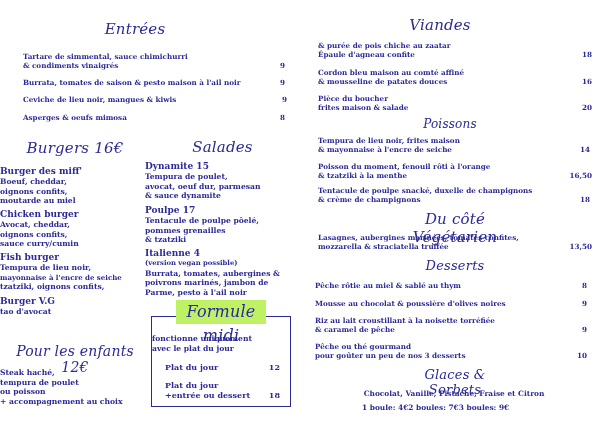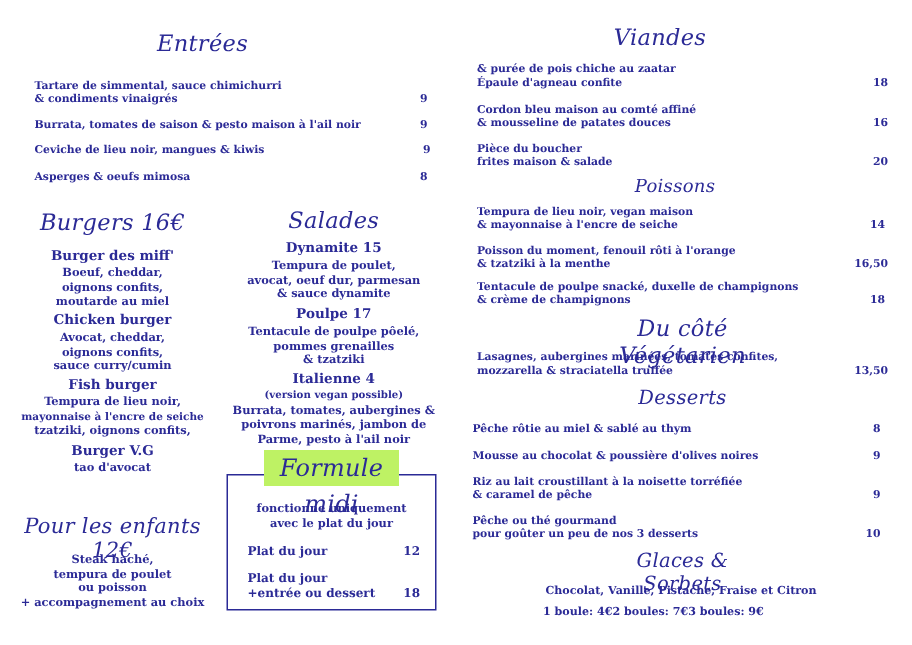--- a/index.html
+++ b/index.html
@@ -3,21 +3,21 @@
 <meta charset="utf-8">
 <style>
   * { box-sizing: border-box; margin: 0; padding: 0; }
   html, body { width: 608px; height: 430px; background: #ffffff; overflow: hidden; }
   body { position: relative; color: #2b2a96; font-family: "DejaVu Serif", serif; font-weight: bold; }
   .script { font-family: "DejaVu Serif", serif; font-style: italic; font-weight: normal; color: #2b2a96; letter-spacing: 0.2px; }
   .abs { position: absolute; }
   .title { text-align: center; font-size: 15px; }
   .row { position: absolute; font-size: 7.2px; line-height: 9px; }
   .row .price { position: absolute; top: 0; text-align: right; }
-  .center-block { position: absolute; text-align: center; font-size: 7.6px; line-height: 9.6px; }
+  .center-block { position: absolute; font-size: 7.6px; line-height: 9.6px; }
   .center-block .name { font-size: 9px; line-height: 11px; }
   .formule-box { position: absolute; left: 151px; top: 316px; width: 140px; height: 91px; border: 1.5px solid #2b2a96; }
   .formule-title { position: absolute; left: 176px; top: 300px; width: 90px; height: 24px; background: #bef264; text-align: center; font-size: 16px; line-height: 24px; }
 </style>
 </head>
 <body>
 
 <div class="abs title script" style="left:100px;top:20px;width:70px;">Entrées</div>
 
 <div class="row" style="left:23px;top:52px;width:262px;">
@@ -123,21 +123,21 @@
 </div>
 <div class="row" style="left:318px;top:94px;width:274px;">
   <div>Pièce du boucher</div>
   <div>frites maison &amp; salade</div>
   <div class="price" style="right:0;top:9px;">20</div>
 </div>
 
 <div class="abs title script" style="left:420px;top:117px;width:60px;font-size:12px;">Poissons</div>
 
 <div class="row" style="left:318px;top:136px;width:274px;">
-  <div>Tempura de lieu noir, vegan maison</div>
+  <div>Tempura de lieu noir, frites maison</div>
   <div>&amp; mayonnaise à l'encre de seiche</div>
   <div class="price" style="right:2px;top:9px;">14</div>
 </div>
 <div class="row" style="left:318px;top:162px;width:274px;">
   <div>Poisson du moment, fenouil rôti à l'orange</div>
   <div>&amp; tzatziki à la menthe</div>
   <div class="price" style="right:0;top:9px;">16,50</div>
 </div>
 <div class="row" style="left:318px;top:186px;width:274px;">
   <div>Tentacule de poulpe snacké, duxelle de champignons</div>

